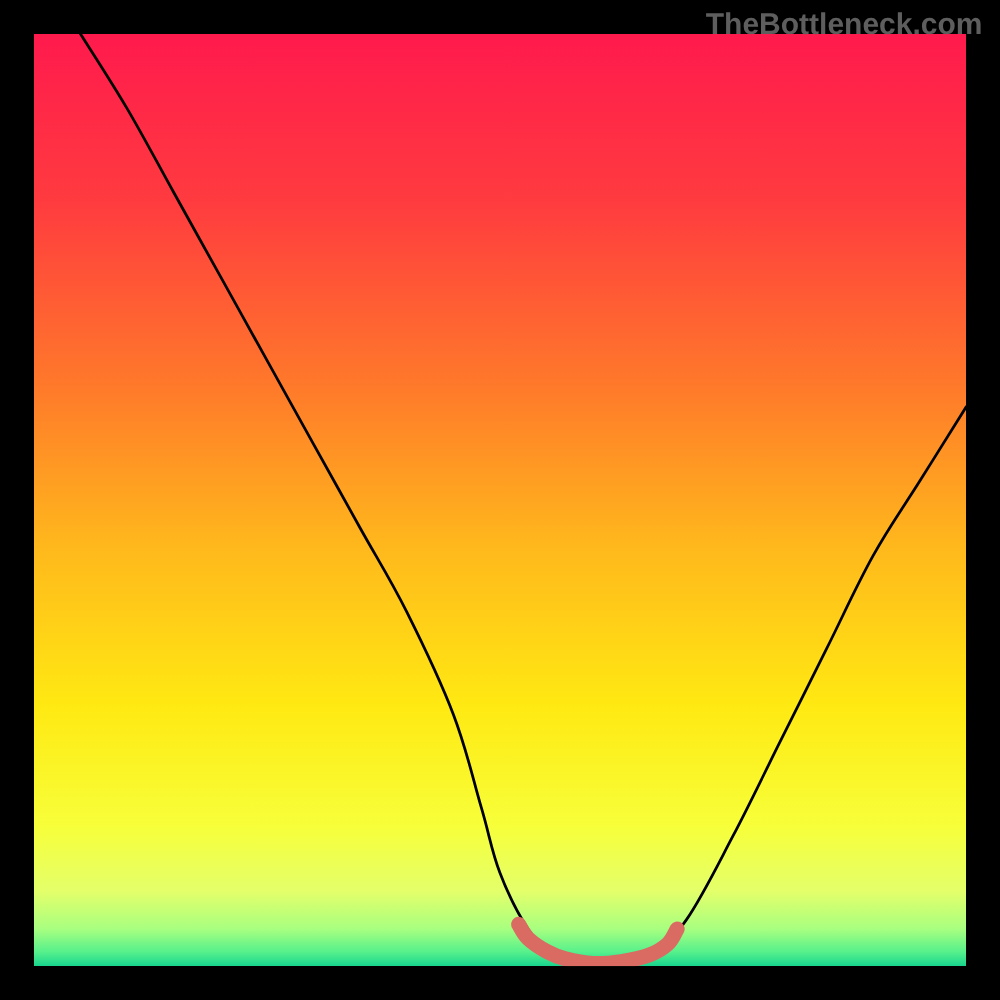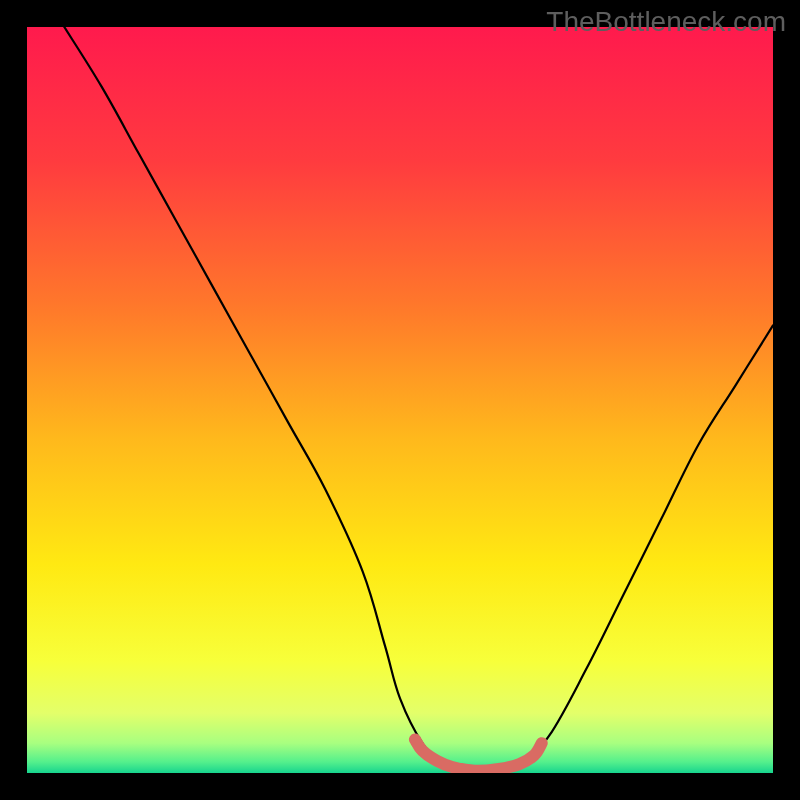--- a/index.html
+++ b/index.html
@@ -37,22 +37,22 @@
     left: 0;
     top: 0;
     width: 100%;
     height: 100%;
   }
   .watermark {
     position: absolute;
     top: 6px;
     right: 14px;
     color: #5e5e5e;
-    font-size: 28px;
-    font-weight: 400;
+    font-size: 24px;
+    font-weight: 700;
     letter-spacing: 0;
   }
 </style>
 </head>
 <body>
 
 <div class="frame">
 
   <div class="plot-area">
     <svg class="gradient-bg" viewBox="0 0 746 746" preserveAspectRatio="none">

